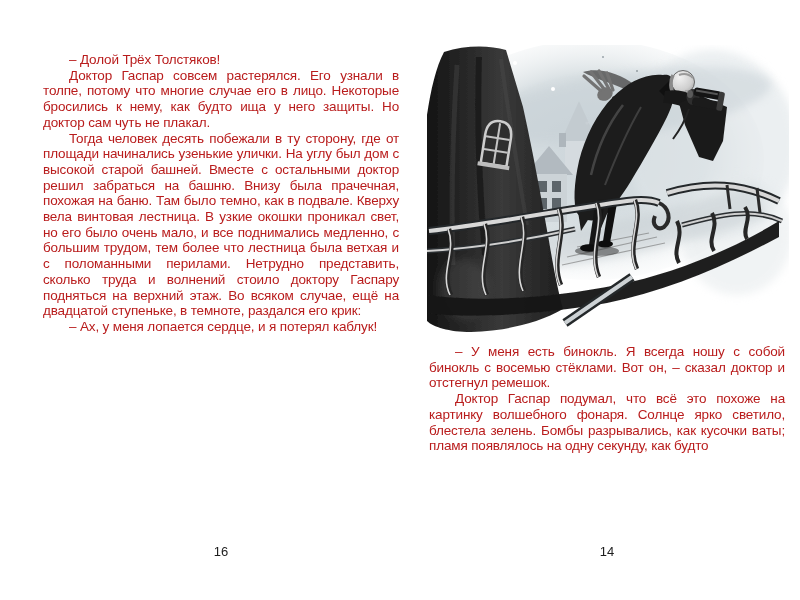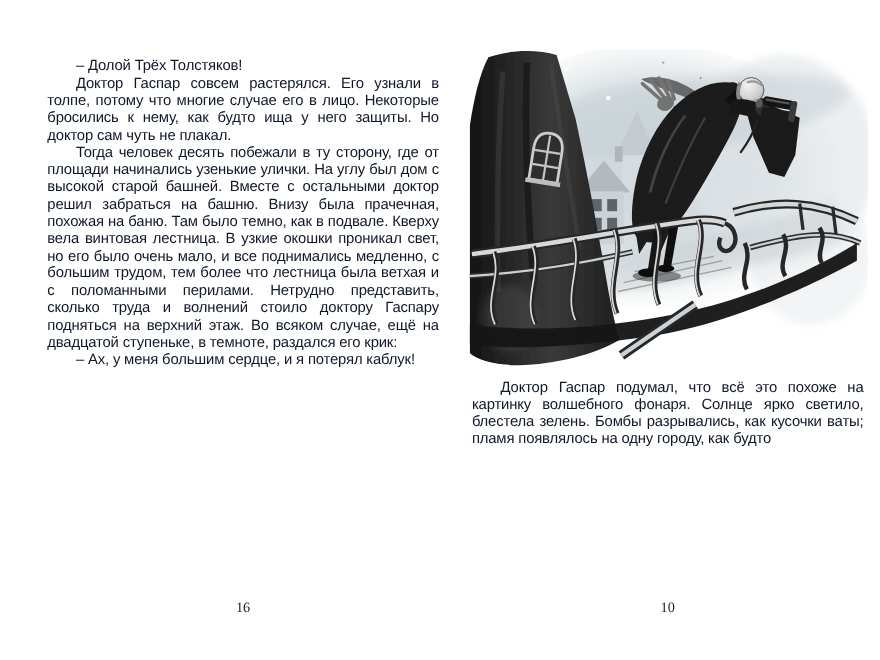--- a/index.html
+++ b/index.html
@@ -6,45 +6,45 @@
   body{
     position:relative;width:800px;height:600px;background:#ffffff;
     font-family:"Liberation Sans", sans-serif;overflow:hidden;
   }
   .page{position:absolute;top:52px;width:356px;}
   .page-left{left:43px;}
   .page-right{left:429px;}
   .para{
     margin:0;text-align:justify;text-indent:26px;
     font-size:13.5px;line-height:15.7px;letter-spacing:-0.15px;
-    color:#0f172a;hyphens:auto;-webkit-hyphens:auto;
+    color:#b91c1c;hyphens:auto;-webkit-hyphens:auto;
   }
   .pagenum{
     position:absolute;top:544px;width:356px;text-align:center;
-    font-size:13px;color:#1d1d1d;font-family:Liberation Serif, serif;
+    font-size:13px;color:#1d1d1d;
   }
   .pagenum-left{left:43px;}
   .pagenum-right{left:429px;}
   .illustration{
     position:relative;width:362px;height:293px;
     margin:-7px 0 6px -2px;padding:0;
   }
   .illustration svg{display:block;}
 </style>
 </head>
 <body>
 
 <div>
 
   <section class="page page-left">
     <div class="text-col">
         <p class="para">– Долой Трёх Толстяков!</p>
         <p class="para">Доктор Гаспар совсем растерялся. Его узнали в толпе, потому что многие случае его в лицо. Некоторые бросились к нему, как будто ища у него защиты. Но доктор сам чуть не плакал.</p>
         <p class="para">Тогда человек десять побежали в ту сторону, где от площади начинались узенькие улички. На углу был дом с высокой старой башней. Вместе с остальными доктор решил забраться на башню. Внизу была прачечная, похожая на баню. Там было темно, как в подвале. Кверху вела винтовая лестница. В узкие окошки проникал свет, но его было очень мало, и все поднимались медленно, с большим трудом, тем более что лестница была ветхая и с поломанными перилами. Нетрудно представить, сколько труда и волнений стоило доктору Гаспару подняться на верхний этаж. Во всяком случае, ещё на двадцатой ступеньке, в темноте, раздался его крик:</p>
-        <p class="para">– Ах, у меня большим сердце, и я потерял каблук!</p>
+        <p class="para">– Ах, у меня лопается сердце, и я потерял каблук!</p>
       </div>
   </section>
   <div class="pagenum pagenum-left">16</div>
 
   <section class="page page-right">
     <figure class="illustration" aria-label="Доктор Гаспар смотрит в бинокль с балкона старой башни">
       <svg width="362" height="293" viewBox="0 0 362 293" xmlns="http://www.w3.org/2000/svg">
         <defs>
           <radialGradient id="sky" cx="50%" cy="48%" r="60%">
             <stop offset="0%" stop-color="#ccd5da"></stop>
@@ -205,18 +205,19 @@
 
         <path filter="url(#soft1)" d="M 0,250 C 60,258 130,252 190,240 C 250,228 310,202 352,176 L 352,192 C 300,220 240,246 180,258 C 110,270 40,274 0,268 Z" fill="#191919" opacity="0.96"></path>
 
         <g>
           <path d="M 205,232 L 138,278" stroke="#24282a" stroke-width="9"></path>
           <path d="M 205,232 L 138,278" stroke="#cdd2d5" stroke-width="4"></path>
         </g>
       </svg>
     </figure>
     <div class="text-col">
-        <p class="para">Доктор Гаспар подумал, что всё это похоже на картинку волшебного фонаря. Солнце ярко светило, блестела зелень. Бомбы разрывались, как кусочки ваты; пламя появлялось на одну городу, как будто</p>
+        <p class="para">– У меня есть бинокль. Я всегда ношу с собой бинокль с восемью стёклами. Вот он, – сказал доктор и отстегнул ремешок.</p>
+        <p class="para">Доктор Гаспар подумал, что всё это похоже на картинку волшебного фонаря. Солнце ярко светило, блестела зелень. Бомбы разрывались, как кусочки ваты; пламя появлялось на одну секунду, как будто</p>
       </div>
   </section>
-  <div class="pagenum pagenum-right">10</div>
+  <div class="pagenum pagenum-right">14</div>
 
 </div>
 
 </body></html>

